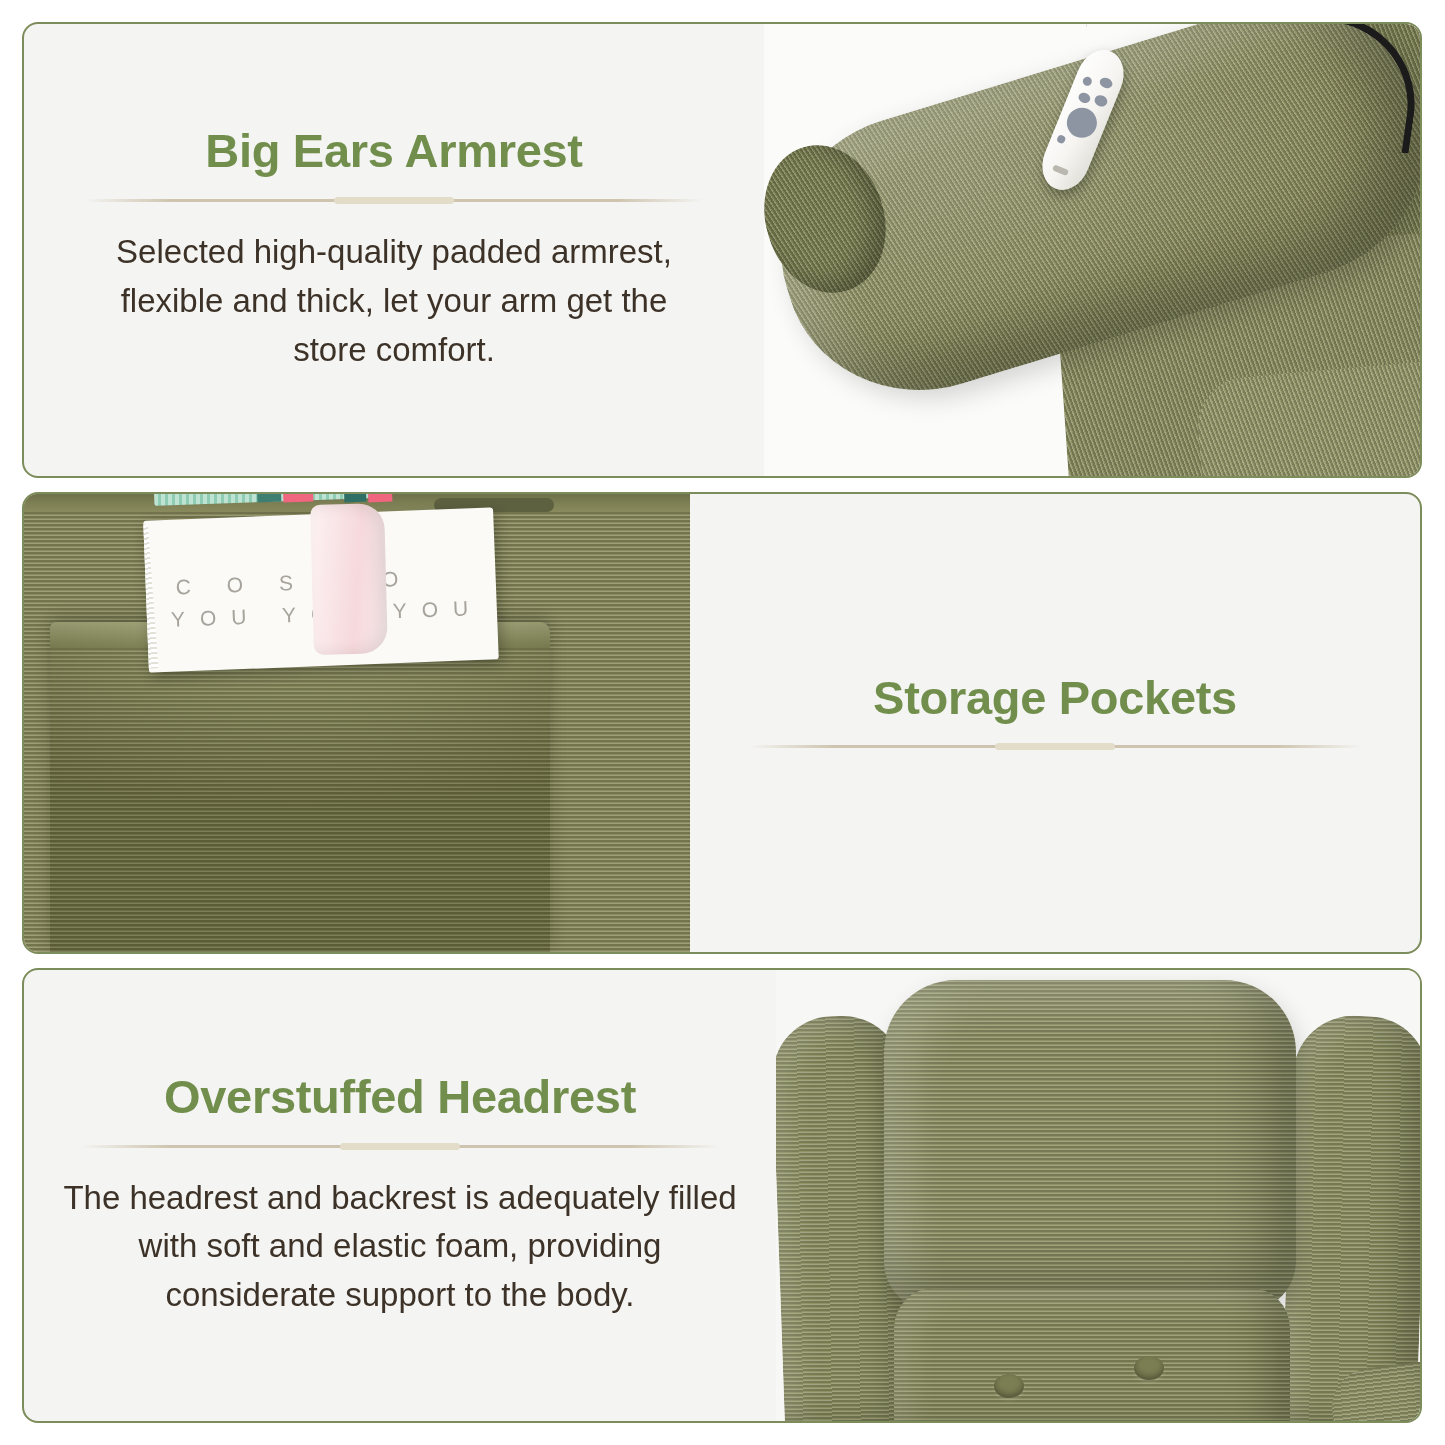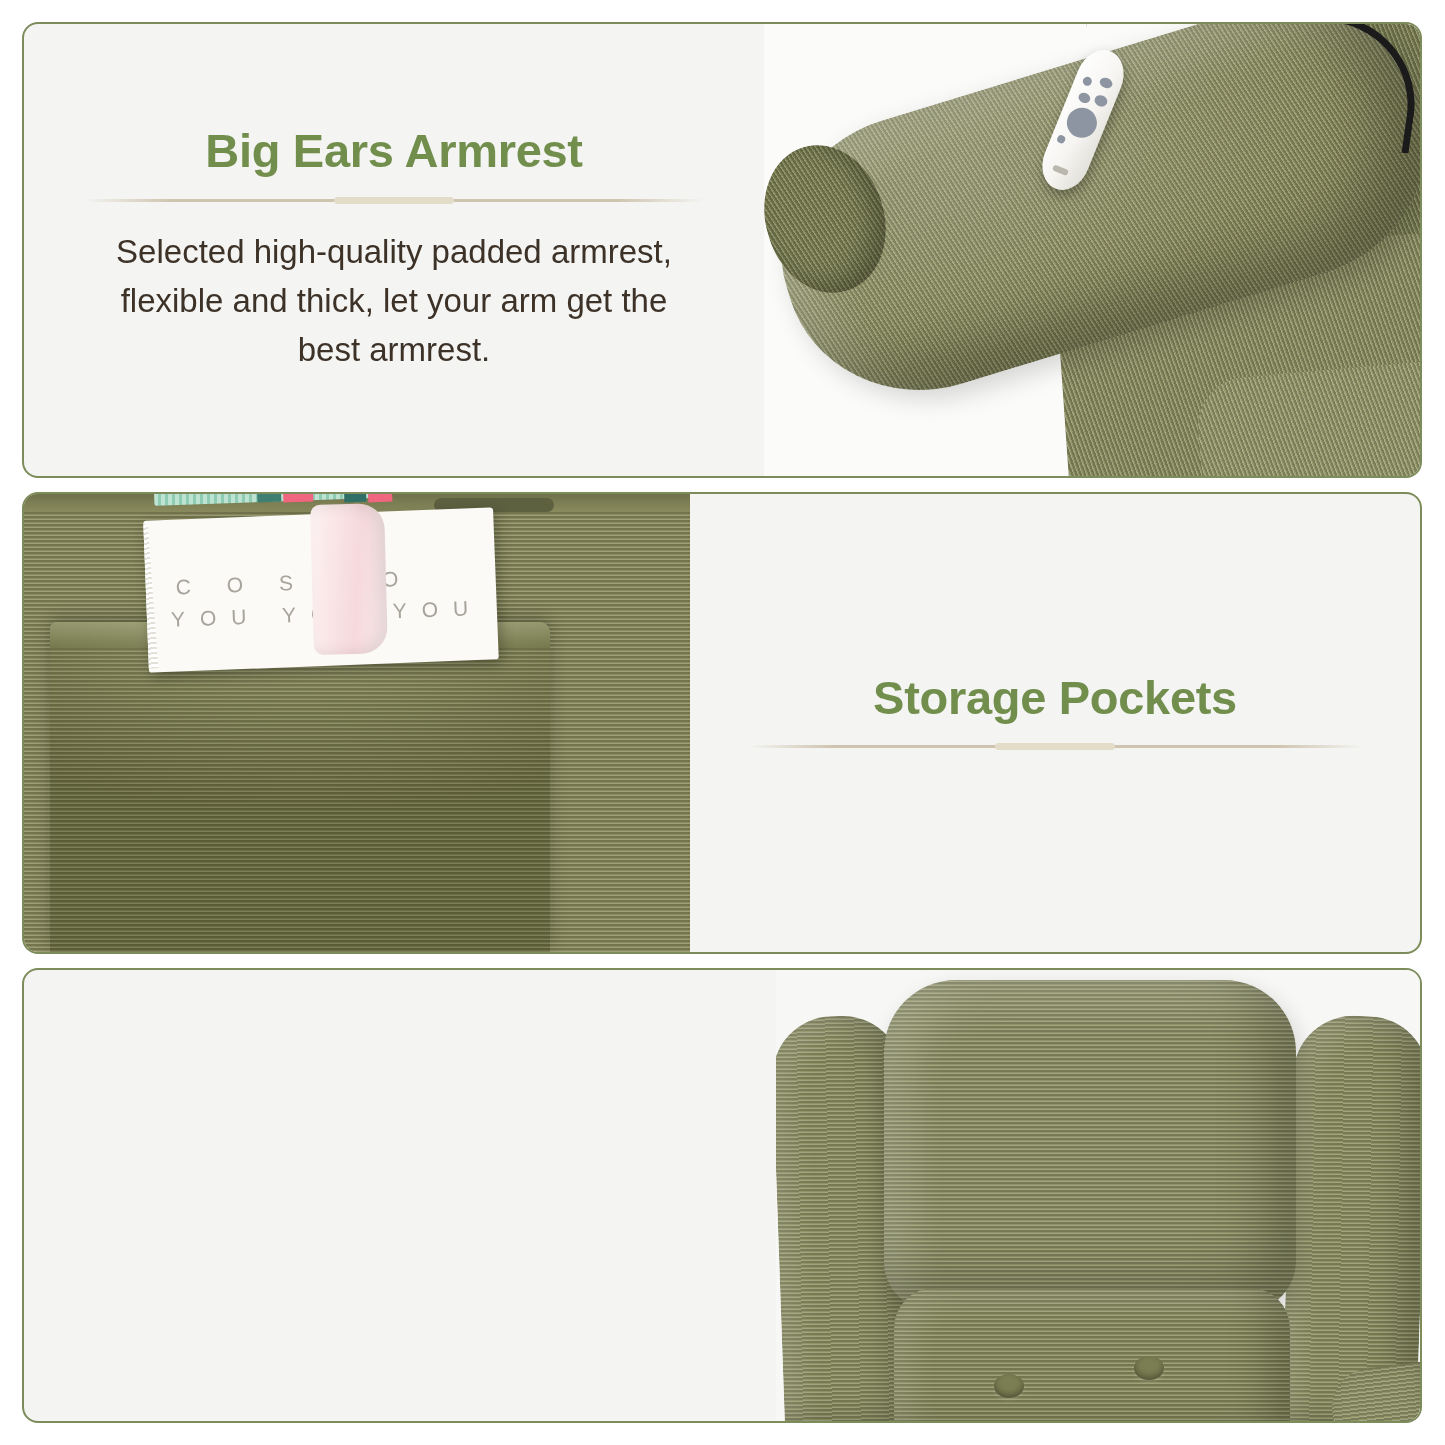--- a/index.html
+++ b/index.html
@@ -174,21 +174,21 @@
 </head>
 <body>
 
 <div class="page">
 
   <section class="panel" id="panel-1">
 
     <div class="text-col" style="left:0;width:740px;padding:0 50px;">
       <h2 class="heading">Big Ears Armrest</h2>
       <div class="divider" style="width:620px;"></div>
-      <p class="body-text" style="width:610px;">Selected high-quality padded armrest, flexible and thick, let your arm get the best armrest.</p>
+      <p class="body-text" style="width:610px;">Selected high-quality padded armrest, flexible and thick, let your arm get the store comfort.</p>
     </div>
 
     <div class="img-col" id="p1-img" style="left:740px;right:0;">
       <div class="cord cord-diag p1-backwall"></div>
       <div class="cord cord-diag p1-seatback"></div>
       <div class="cord cord-diag p1-seat"></div>
       <div class="cord cord-diag p1-bolster">
         <div class="shade-soft"></div>
       </div>
       <div class="cord cord-diag p1-bolster-end"></div>
@@ -231,20 +231,25 @@
     </div>
 
     <div class="text-col" style="left:666px;right:0;padding:0 50px;">
       <h2 class="heading">Storage Pockets</h2>
       <div class="divider" style="width:615px;"></div>
     </div>
   </section>
 
   <section class="panel" id="panel-3">
 
+    <div class="text-col" style="left:0;width:752px;padding:0 40px;">
+      <h2 class="heading">Overstuffed Headrest</h2>
+      <div class="divider" style="width:640px;"></div>
+      <p class="body-text" style="width:690px;">The headrest and backrest is adequately filled with soft and elastic foam, providing considerate support to the body.</p>
+    </div>
 
     <div class="img-col" id="p3-img" style="left:752px;right:0;">
       <div class="cord p3-wing p3-wing-l"></div>
       <div class="cord p3-wing p3-wing-r"></div>
       <div class="cord p3-head"></div>
       <div class="cord p3-back"></div>
       <span class="p3-btn p3-btn-a"></span>
       <span class="p3-btn p3-btn-b"></span>
       <div class="cord p3-arm"></div>
     </div>

